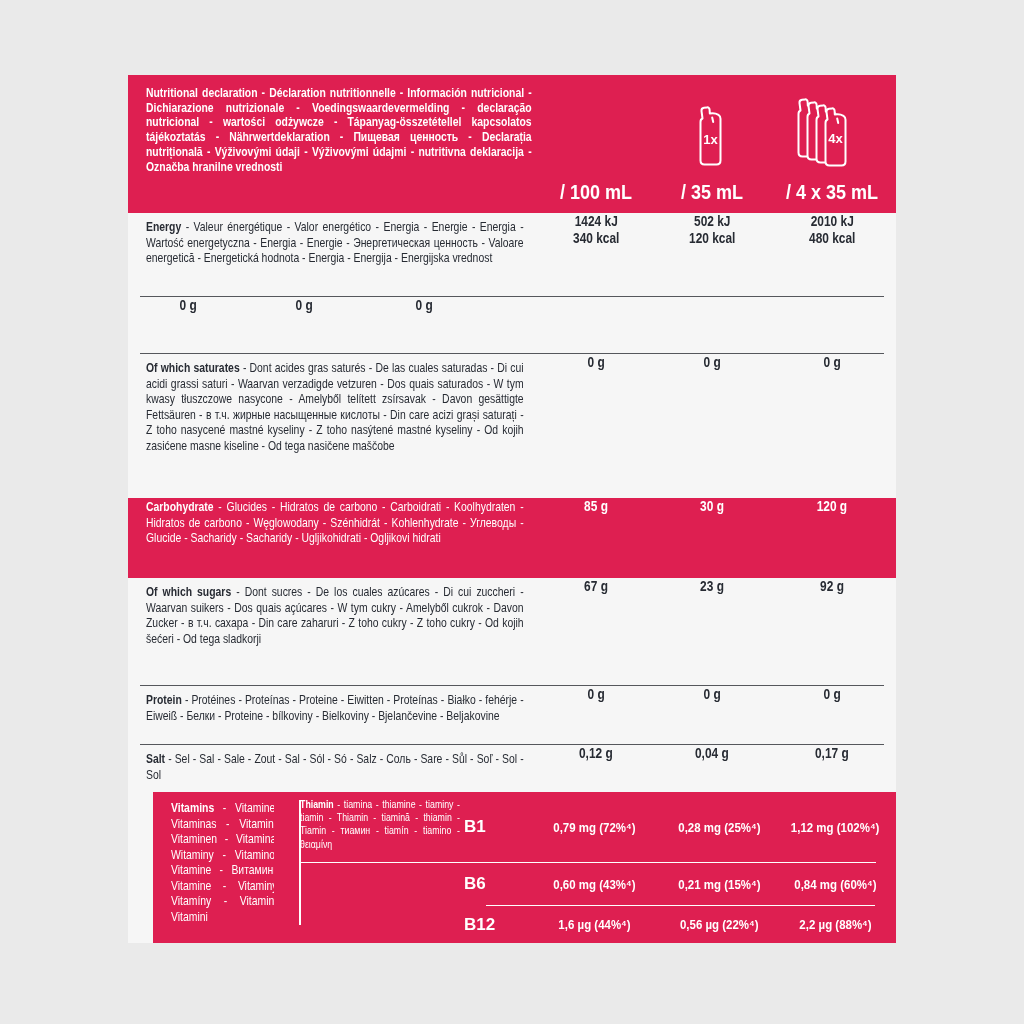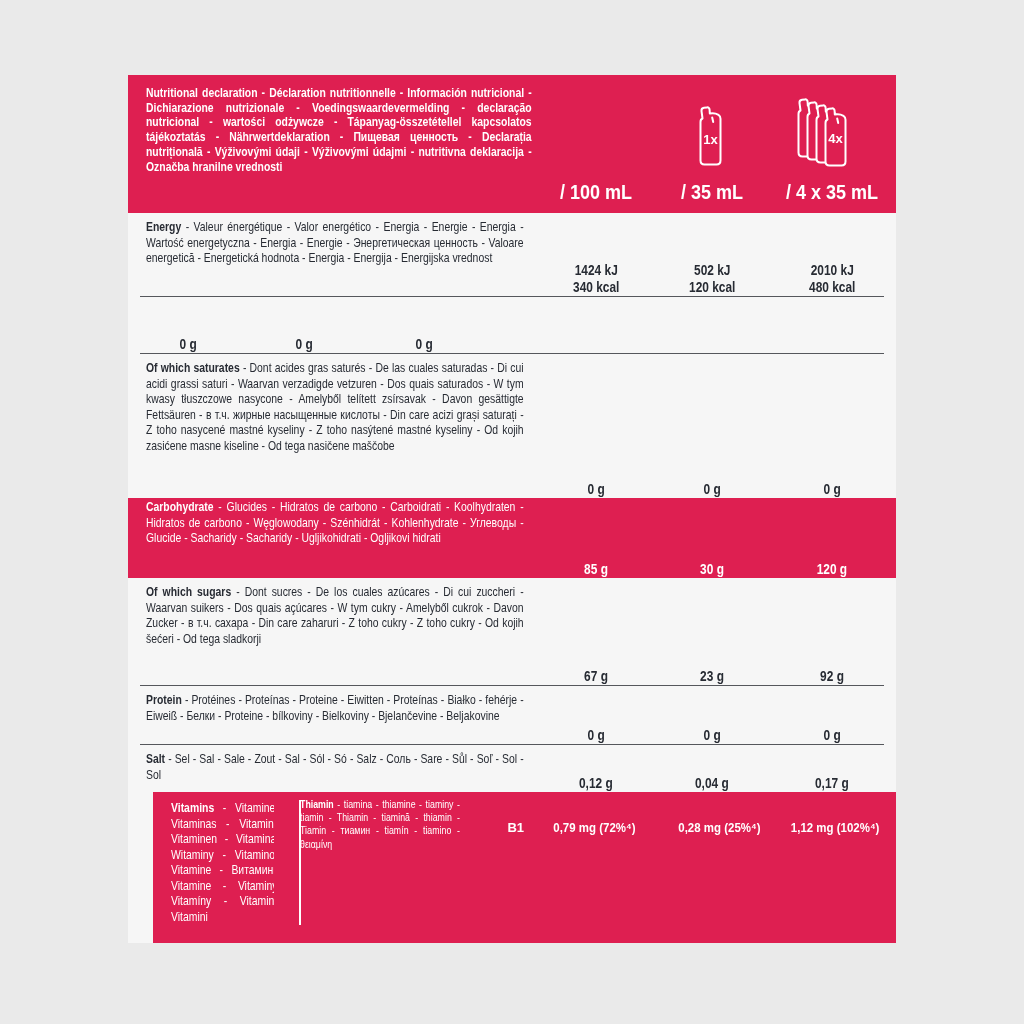--- a/index.html
+++ b/index.html
@@ -26,38 +26,38 @@
   .pk-txt{fill:#fff;font-weight:700;font-size:13px;text-anchor:middle;}
 
   
   .row{display:flex;}
   .h-energy{height:83px}.h-fat{height:56px}.h-sat{height:144px}.h-carb{height:80px}
   .h-sug{height:107px}.h-pro{height:58px}.h-salt{height:47px}
   .label{width:408px;padding:6px 12px 0 18px;overflow:hidden;}
   .cond{transform:scaleX(.8);transform-origin:0 0;width:472px;font-size:13px;line-height:15.5px;
         text-align:justify;font-weight:400;}
   .lead{font-weight:700;}
-  .vcell{display:flex;align-items:flex-end;justify-content:center;font-weight:700;font-size:14px;}
+  .vcell{display:flex;align-items:flex-start;justify-content:center;font-weight:700;font-size:14px;}
   .vcell .num{transform:scaleX(.85);text-align:center;white-space:pre-line;line-height:17px;}
   .hr{height:1px;background:var(--line);margin:0 12px;}
   .row--accent{background:var(--accent);}
   .row--accent .label,.row--accent .vcell{color:#fff;}
   .row--accent .label{padding-top:1px;}
 
   
   .vits{position:relative;height:151px;background:var(--accent);color:#fff;display:flex;margin-left:25px;}
   .vits-label{width:146px;padding:8px 6px 0 18px;overflow:hidden;}
   .vits-label .cond{width:152px;}
   .vdiv{position:absolute;left:146px;top:8px;height:125px;width:2px;background:#fff;}
-  .vits-right{width:622px;display:flex;}
+  .vits-right{width:622px;display:flex;flex-direction:column;}
   .vrow{display:flex;align-items:center;}
   .vrow-b1{height:70px}.vrow-b6{height:42px}.vrow-b12{height:37px}
   .vdesc{width:190px;padding:6px 4px 0 26px;overflow:hidden;align-self:flex-start;}
   .vdesc .cond{width:200px;font-size:11px;line-height:13.2px;}
-  .vid{width:60px;text-align:right;font-weight:700;font-size:13px;}
+  .vid{width:60px;text-align:left;font-weight:700;font-size:17px;}
   .vval{display:flex;justify-content:center;font-weight:700;font-size:13.5px;align-items:flex-end;}
   .vval .num{transform:scaleX(.85);white-space:nowrap;}
   .vv1{width:140px}.vv2{width:110px}.vv3{width:122px}
   .vhr{height:1px;background:#fff;}
   .vhr-1{margin-left:27px;margin-right:20px;}
   .vhr-2{margin-left:212px;margin-right:21px;}
 </style>
 </head>
 <body>
 

